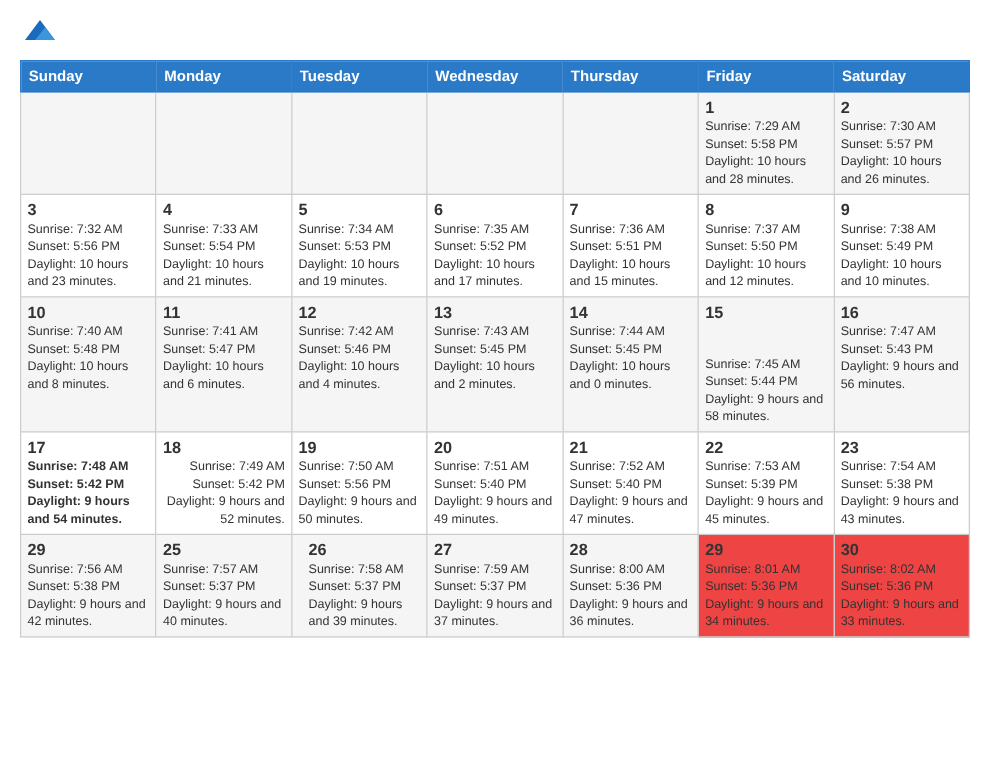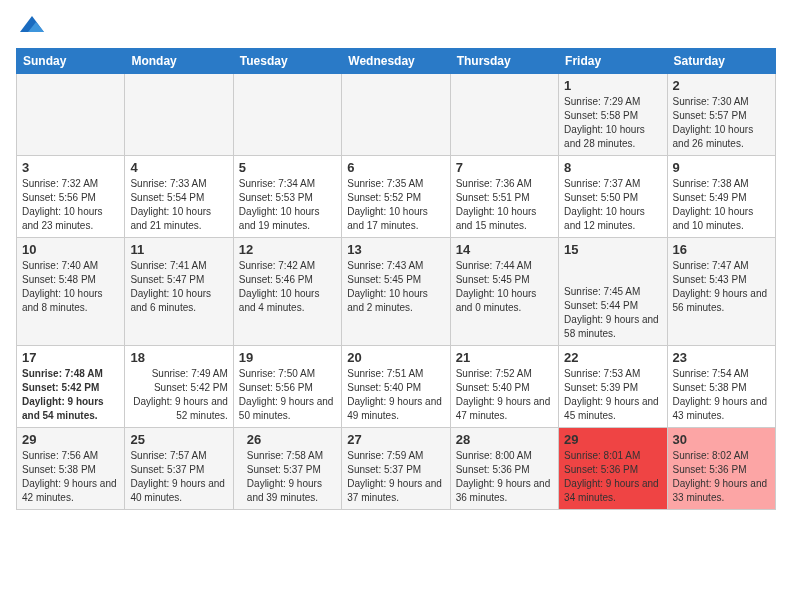--- a/index.html
+++ b/index.html
@@ -300,21 +300,21 @@
           <div class="cell-info" style="white-space: pre-line;">Sunrise: 8:00 AM
 Sunset: 5:36 PM
 Daylight: 9 hours and 36 minutes.</div>
         </td>
         <td style="background: #ef4444;">
           <span class="day-number">29</span>
           <div class="cell-info" style="white-space: pre-line;">Sunrise: 8:01 AM
 Sunset: 5:36 PM
 Daylight: 9 hours and 34 minutes.</div>
         </td>
-        <td style="background: #fca5a5;">
+        <td style="background: #ef4444;">
           <span class="day-number">30</span>
           <div class="cell-info" style="white-space: pre-line;">Sunrise: 8:02 AM
 Sunset: 5:36 PM
 Daylight: 9 hours and 33 minutes.</div>
         </td>
       </tr>
     </tbody>
 </table>
 
 </body></html>

